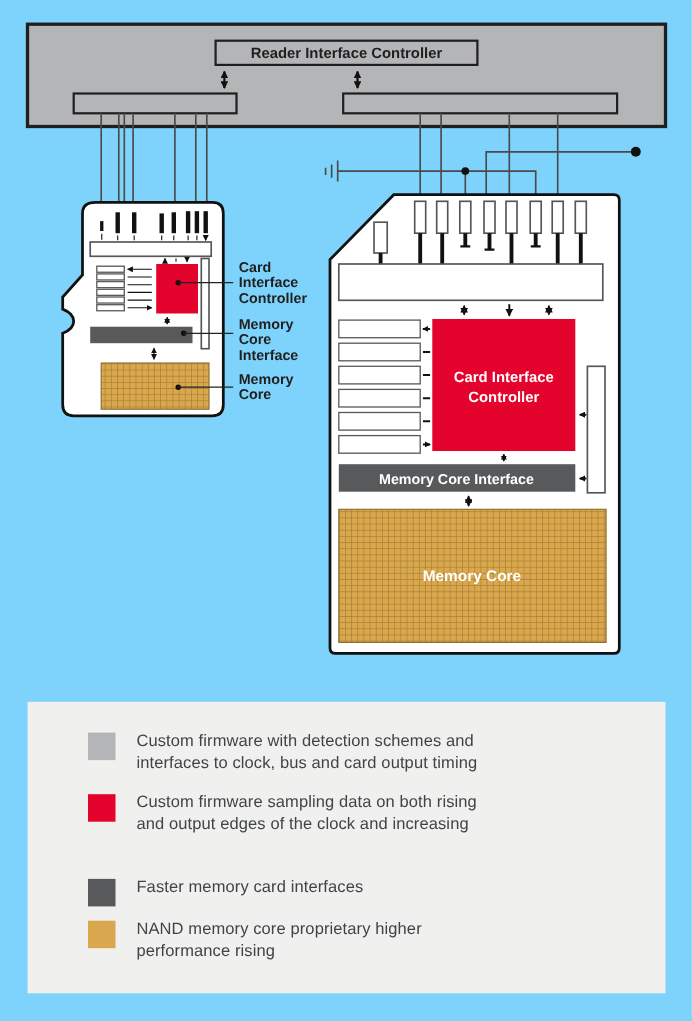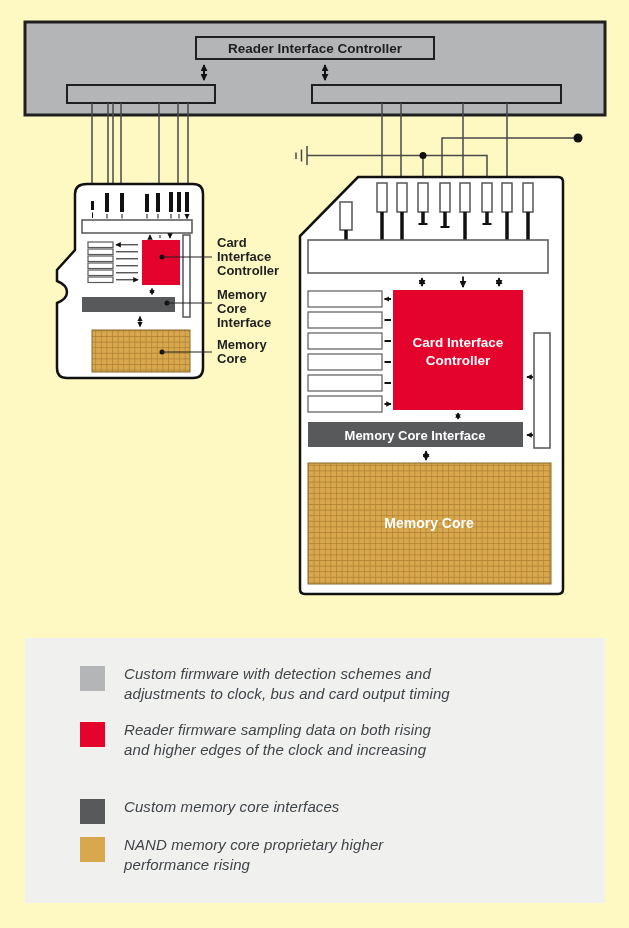--- a/index.html
+++ b/index.html
@@ -1,16 +1,16 @@
 <!DOCTYPE html>
 <html><head>
 <meta charset="utf-8">
 <style>
   html,body{margin:0;padding:0;background:#ffffff;}
-  #page{position:relative;width:629px;height:928px;background:#fef9c3;overflow:hidden;
+  #page{position:relative;width:629px;height:928px;background:#7dd3fc;overflow:hidden;
         font-family:"Liberation Sans","DejaVu Sans",sans-serif;}
   #diagram-svg{position:absolute;left:0;top:0;}
 
   
   .outline{fill:#ffffff;stroke:#111111;stroke-width:2.5;}
   .gray-box{fill:#b4b5b7;stroke:#1f1f1f;}
   .white-box{fill:#ffffff;stroke:#555555;stroke-width:1.5;}
   .reg-box{fill:#ffffff;stroke:#5a5a5a;stroke-width:1.2;}
   .red-box{fill:#e4032c;stroke:none;}
   .dgray-box{fill:#58595b;stroke:none;}
@@ -29,21 +29,21 @@
 
   
   #legend{position:absolute;left:25px;top:638px;width:580px;height:265px;background:#f0f0ee;}
   .legend-row{position:absolute;left:0;width:580px;}
   .swatch{position:absolute;left:55px;top:0;width:25px;height:25px;}
   .swatch.gray{background:#b4b5b7;}
   .swatch.red{background:#e4032c;}
   .swatch.dark-gray{background:#58595b;}
   .swatch.gold{background:#d9a84e;}
   .legend-text{position:absolute;left:99px;top:-2px;width:440px;
-    font-size:15px;line-height:19.5px;color:#3f4449;letter-spacing:.1px;font-style:italic;}
+    font-size:15px;line-height:19.5px;color:#3f4449;letter-spacing:.1px;}
 </style>
 </head>
 <body>
 
 <div id="page">
 
 <svg id="diagram-svg" width="629" height="620" viewBox="0 0 629 620">
   <defs>
     <marker id="ah" viewBox="0 0 8 8" refX="7" refY="4" markerWidth="7" markerHeight="7" orient="auto-start-reverse" markerUnits="userSpaceOnUse">
       <path d="M0,0L8,4L0,8Z" fill="#111"></path>
@@ -187,34 +187,34 @@
     <rect x="308" y="463" width="243" height="121" class="nand"></rect>
     <text x="429" y="528" text-anchor="middle" class="wtxt" font-size="14">Memory Core</text>
   </g>
 </svg>
 
   <div id="legend">
     <div class="legend-row" style="top:28px">
       <div class="swatch gray"></div>
       <div class="legend-text">
         <div>Custom firmware with detection schemes and</div>
-        <div>adjustments to clock, bus and card output timing</div>
+        <div>interfaces to clock, bus and card output timing</div>
       </div>
     </div>
     <div class="legend-row" style="top:84px">
       <div class="swatch red"></div>
       <div class="legend-text">
-        <div>Reader firmware sampling data on both rising</div>
-        <div>and higher edges of the clock and increasing</div>
+        <div>Custom firmware sampling data on both rising</div>
+        <div>and output edges of the clock and increasing</div>
       </div>
     </div>
     <div class="legend-row" style="top:161px">
       <div class="swatch dark-gray"></div>
       <div class="legend-text">
-        <div>Custom memory core interfaces</div>
+        <div>Faster memory card interfaces</div>
       </div>
     </div>
     <div class="legend-row" style="top:199px">
       <div class="swatch gold"></div>
       <div class="legend-text">
         <div>NAND memory core proprietary higher</div>
         <div>performance rising</div>
       </div>
     </div>
   </div>

